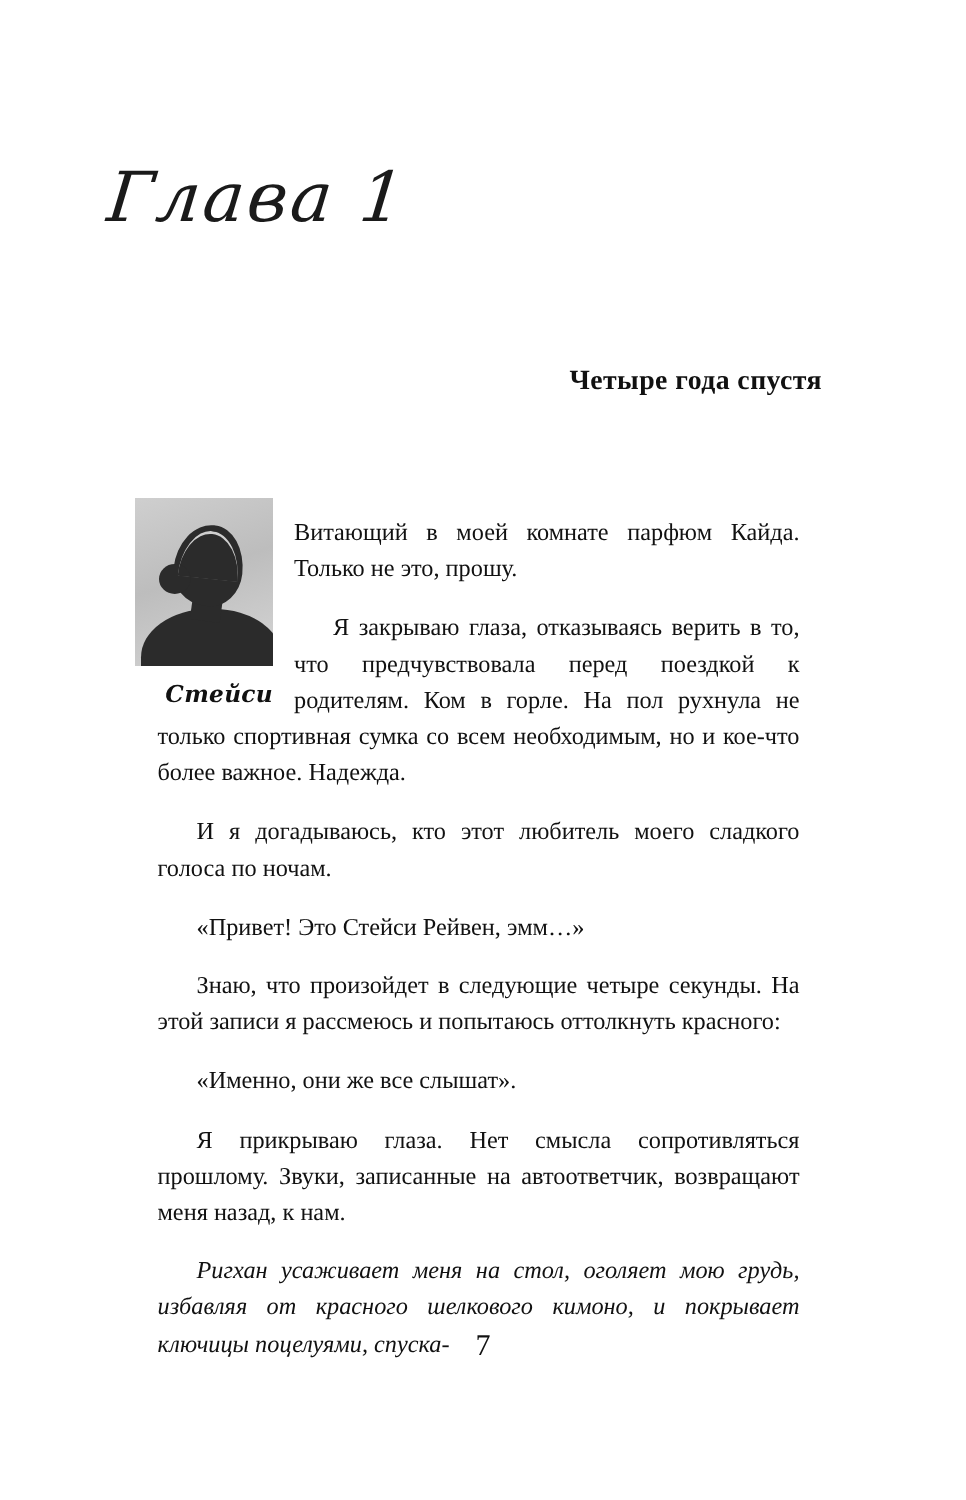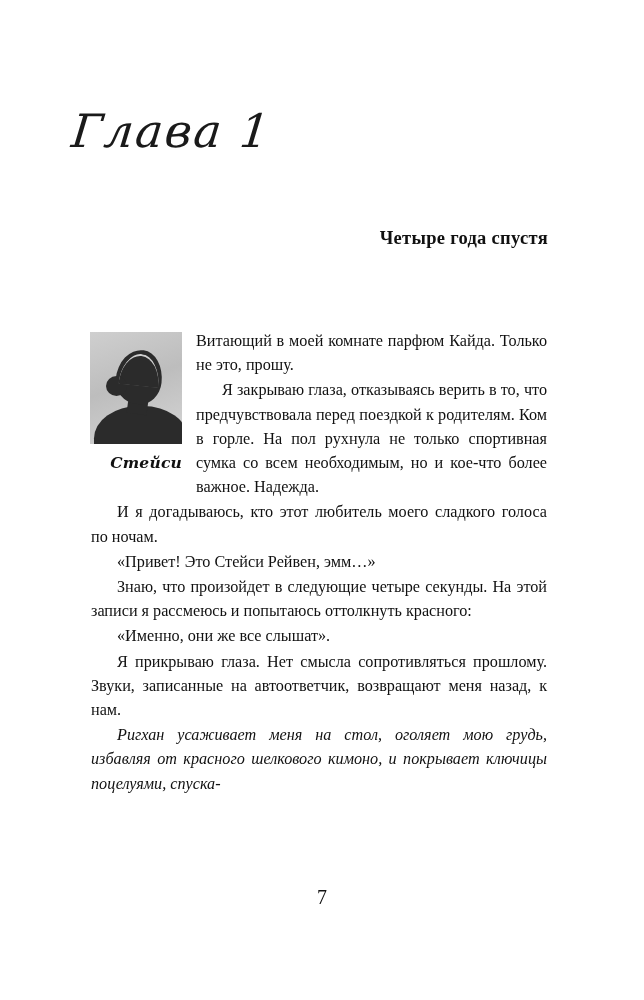--- a/index.html
+++ b/index.html
@@ -34,21 +34,21 @@
     font-size: 46px;
     letter-spacing: 2px;
     color: #1a1a1a;
     font-weight: 400;
     transform: skewX(-6deg);
   }
 
   .subheading {
     position: absolute;
     right: 96px;
-    top: 228px;
+    top: 244px;
     font-family: "Liberation Serif", serif;
     font-weight: bold;
     font-size: 18.5px;
     color: #111111;
     letter-spacing: 0.3px;
   }
 
   .text-block {
     position: absolute;
     left: 90px;
@@ -131,21 +131,21 @@
     font-family: "DejaVu Serif", serif;
     font-style: italic;
     font-weight: bold;
     font-size: 15.5px;
     padding-top: 7px;
     color: #111111;
     letter-spacing: 0.2px;
   }
 
   .para {
-    margin: 1px;
+    margin: 15px;
     text-indent: 26px;
   }
   .para.noindent {
     text-indent: 0;
   }
   .para.italic {
     font-style: italic;
   }
 
   .page-number {

